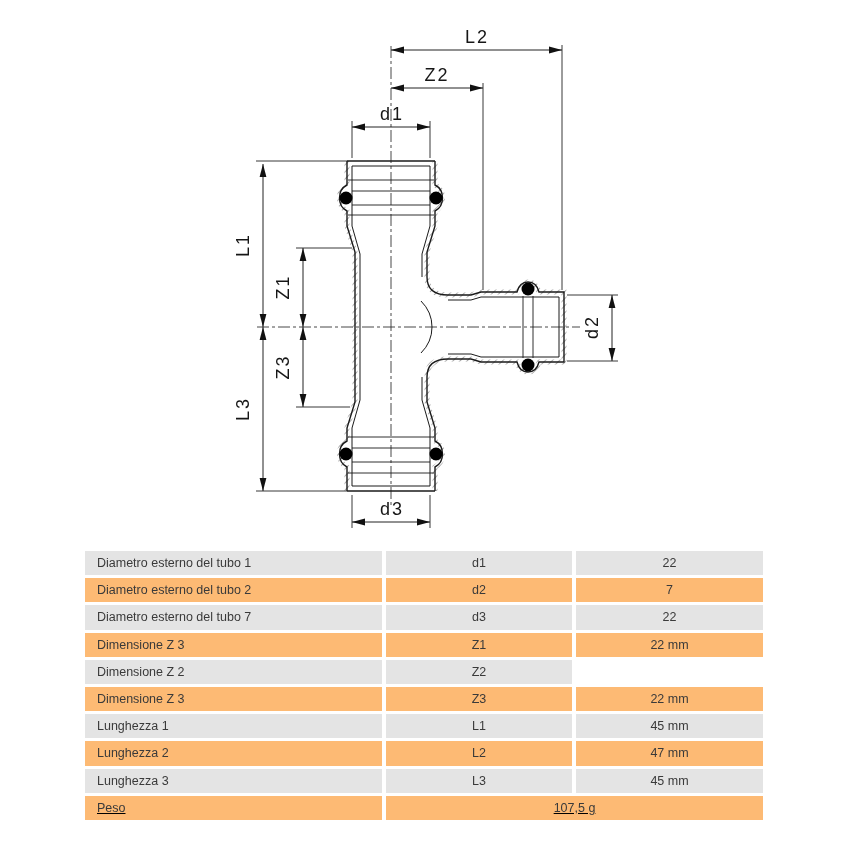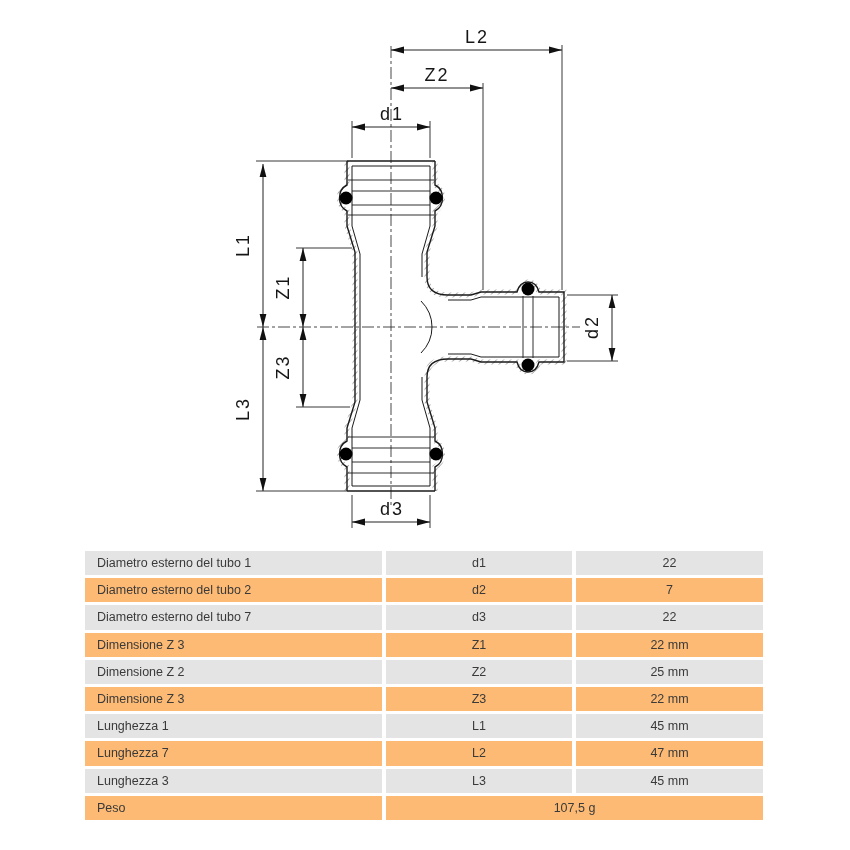--- a/index.html
+++ b/index.html
@@ -2,21 +2,21 @@
 <html><head>
 <meta charset="utf-8">
 <style>
   html,body{margin:0;padding:0;background:#ffffff;}
   .canvas{position:relative;width:850px;height:850px;background:#fff;overflow:hidden;
           font-family:"Liberation Sans", sans-serif;}
   .drawing{position:absolute;left:0;top:0;}
   svg text{font-family:"Liberation Sans", sans-serif;font-size:18px;letter-spacing:2px;fill:#161616;}
   .specs{position:absolute;left:85px;top:551px;width:678px;display:flex;flex-direction:column;gap:3px;}
   .srow{display:grid;grid-template-columns:297px 186px 187px;column-gap:4px;height:24.2px;}
-  .srow.merged{grid-template-columns:297px 377px;}
+  .srow.merged{grid-template-columns:297px 377px;text-decoration:underline;}
   .cell{display:flex;align-items:center;font-size:12.5px;color:#3a3a3a;}
   .c1{justify-content:flex-start;padding-left:12px;}
   .c2,.c3,.cm{justify-content:center;}
   .odd .cell{background:#e4e4e4;}
   .even .cell{background:#fdba74;}
 </style>
 </head>
 <body>
 
 <div class="canvas">
@@ -172,37 +172,36 @@
 
     <div class="srow even">
       <div class="cell c1">Dimensione Z 3</div>
       <div class="cell c2">Z1</div>
       <div class="cell c3">22 mm</div>
     </div>
 
     <div class="srow odd">
       <div class="cell c1">Dimensione Z 2</div>
       <div class="cell c2">Z2</div>
-      <div class="cell c3">25 mm</div>
     </div>
 
     <div class="srow even">
       <div class="cell c1">Dimensione Z 3</div>
       <div class="cell c2">Z3</div>
       <div class="cell c3">22 mm</div>
     </div>
 
     <div class="srow odd">
       <div class="cell c1">Lunghezza 1</div>
       <div class="cell c2">L1</div>
       <div class="cell c3">45 mm</div>
     </div>
 
     <div class="srow even">
-      <div class="cell c1">Lunghezza 7</div>
+      <div class="cell c1">Lunghezza 2</div>
       <div class="cell c2">L2</div>
       <div class="cell c3">47 mm</div>
     </div>
 
     <div class="srow odd">
       <div class="cell c1">Lunghezza 3</div>
       <div class="cell c2">L3</div>
       <div class="cell c3">45 mm</div>
     </div>
 

